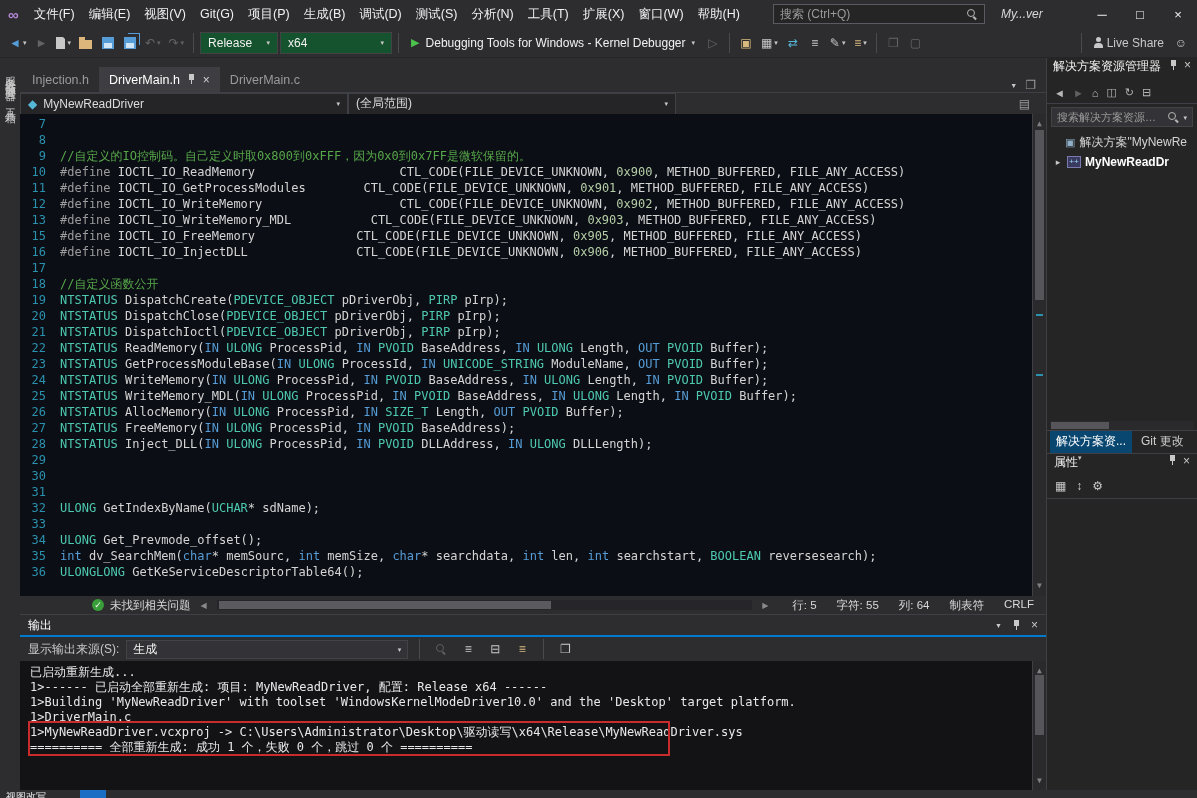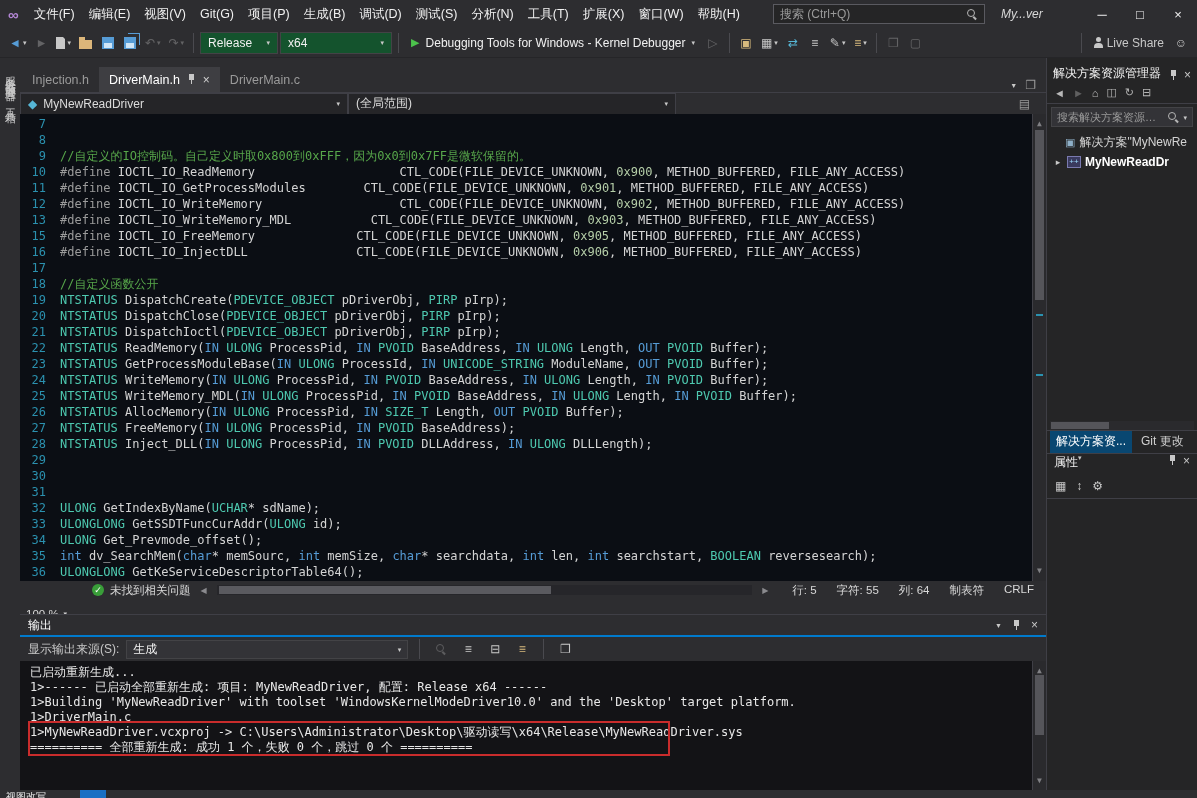--- a/index.html
+++ b/index.html
@@ -85,35 +85,35 @@
 
   .editor-status{height:18px;display:flex;align-items:center;gap:10px;padding:0 6px;background:#2d2d30;font-size:11.5px;color:#d8d8d8;}
   .zoom{display:flex;align-items:center;gap:5px;width:56px;flex:none;margin-top:47px;}
   .issues{display:flex;align-items:center;gap:6px;flex:none;white-space:nowrap;}
   .hs-arrow{color:#8a8a8e;font-size:8px;flex:none;}
   .hscroll-track{flex:1;height:10px;background:#26262a;position:relative;}
   .hscroll-thumb{position:absolute;left:2px;top:1px;height:8px;width:62%;background:#5a5a5f;}
   .line-info{display:flex;gap:20px;margin-left:14px;margin-right:6px;white-space:nowrap;flex:none;}
 
   
-  .output-panel{height:176px;display:flex;flex-direction:column;background:#252526;border-top:1px solid #3f3f46;margin-top:15px;}
+  .output-panel{height:176px;display:flex;flex-direction:column;background:#252526;border-top:1px solid #3f3f46;}
   .output-header{height:22px;display:flex;align-items:center;gap:8px;padding:0 8px;background:#2d2d30;border-bottom:2px solid #007acc;color:#ffffff;}
   .oh-right{margin-left:auto;display:flex;align-items:center;gap:10px;color:#c8c8c8;}
   .output-toolbar{height:24px;display:flex;align-items:center;gap:7px;padding:0 8px;background:#2d2d30;color:#c8c8c8;font-size:12px;}
   .out-combo{width:282px;height:19px;background:#333337;border:1px solid #434346;display:flex;align-items:center;justify-content:space-between;padding:0 6px;color:#f1f1f1;}
   .output-content{flex:1;position:relative;background:#131316;overflow:hidden;color:#e8e8e8;
                   font-family:"DejaVu Sans Mono","Liberation Mono",monospace;font-size:12px;line-height:15px;padding:4px 0 0 10px;}
   .out-line{height:15px;white-space:pre;}
   .red-annotation{position:absolute;left:8px;top:60px;width:642px;height:35px;border:2px solid #c92c2c;pointer-events:none;}
   .oscroll{position:absolute;right:0;top:0;bottom:0;width:14px;background:#2a2a2d;border-left:1px solid #3f3f46;}
   .othumb{position:absolute;left:2px;right:2px;top:14px;height:60px;background:#55555a;}
 
   
   .right-panel{position:absolute;left:1046px;top:58px;right:0;bottom:0;background:#252526;border-left:1px solid #3f3f46;display:flex;flex-direction:column;font-size:12px;}
-  .rp-header{height:24px;display:flex;align-items:flex-end;gap:6px;padding:0 6px;color:#f1f1f1;white-space:nowrap;overflow:hidden;}
+  .rp-header{height:24px;display:flex;align-items:flex-start;gap:6px;padding:0 6px;color:#f1f1f1;white-space:nowrap;overflow:hidden;}
   .rp-hicons{margin-left:auto;display:flex;gap:6px;color:#c8c8c8;align-items:center;}
   .rp-toolbar{height:22px;display:flex;align-items:center;gap:8px;padding:0 7px;color:#b8b8b8;border-bottom:1px solid #3f3f46;font-size:11px;}
   .rp-search{height:20px;margin:3px 4px;background:#333337;border:1px solid #434346;display:flex;align-items:center;gap:4px;padding:0 5px;color:#9a9a9a;font-size:11px;white-space:nowrap;overflow:hidden;}
   .rp-search .txt{flex:1;overflow:hidden;text-overflow:ellipsis;}
   .rp-tree{padding-top:3px;color:#d4d4d4;}
   .tree-row{height:19px;display:flex;align-items:center;gap:4px;white-space:nowrap;overflow:hidden;}
   .tree-row.bold .tree-label{font-weight:bold;color:#ffffff;}
   .expander{width:10px;flex:none;color:#c8c8c8;font-size:9px;text-align:center;}
   .sol-icon{color:#8fb0c8;font-size:11px;flex:none;}
   .rp-spacer{flex:1;}
@@ -312,21 +312,21 @@
           <div class="code-line"><span class="ln">23</span><span class="ct"><span class="c-t">NTSTATUS</span><span class="c-p"> GetProcessModuleBase(</span><span class="c-k">IN</span><span class="c-p"> </span><span class="c-t">ULONG</span><span class="c-p"> ProcessId, </span><span class="c-k">IN</span><span class="c-p"> </span><span class="c-t">UNICODE_STRING</span><span class="c-p"> ModuleName, </span><span class="c-k">OUT</span><span class="c-p"> </span><span class="c-t">PVOID</span><span class="c-p"> Buffer);</span></span></div>
           <div class="code-line"><span class="ln">24</span><span class="ct"><span class="c-t">NTSTATUS</span><span class="c-p"> WriteMemory(</span><span class="c-k">IN</span><span class="c-p"> </span><span class="c-t">ULONG</span><span class="c-p"> ProcessPid, </span><span class="c-k">IN</span><span class="c-p"> </span><span class="c-t">PVOID</span><span class="c-p"> BaseAddress, </span><span class="c-k">IN</span><span class="c-p"> </span><span class="c-t">ULONG</span><span class="c-p"> Length, </span><span class="c-k">IN</span><span class="c-p"> </span><span class="c-t">PVOID</span><span class="c-p"> Buffer);</span></span></div>
           <div class="code-line"><span class="ln">25</span><span class="ct"><span class="c-t">NTSTATUS</span><span class="c-p"> WriteMemory_MDL(</span><span class="c-k">IN</span><span class="c-p"> </span><span class="c-t">ULONG</span><span class="c-p"> ProcessPid, </span><span class="c-k">IN</span><span class="c-p"> </span><span class="c-t">PVOID</span><span class="c-p"> BaseAddress, </span><span class="c-k">IN</span><span class="c-p"> </span><span class="c-t">ULONG</span><span class="c-p"> Length, </span><span class="c-k">IN</span><span class="c-p"> </span><span class="c-t">PVOID</span><span class="c-p"> Buffer);</span></span></div>
           <div class="code-line"><span class="ln">26</span><span class="ct"><span class="c-t">NTSTATUS</span><span class="c-p"> AllocMemory(</span><span class="c-k">IN</span><span class="c-p"> </span><span class="c-t">ULONG</span><span class="c-p"> ProcessPid, </span><span class="c-k">IN</span><span class="c-p"> </span><span class="c-t">SIZE_T</span><span class="c-p"> Length, </span><span class="c-k">OUT</span><span class="c-p"> </span><span class="c-t">PVOID</span><span class="c-p"> Buffer);</span></span></div>
           <div class="code-line"><span class="ln">27</span><span class="ct"><span class="c-t">NTSTATUS</span><span class="c-p"> FreeMemory(</span><span class="c-k">IN</span><span class="c-p"> </span><span class="c-t">ULONG</span><span class="c-p"> ProcessPid, </span><span class="c-k">IN</span><span class="c-p"> </span><span class="c-t">PVOID</span><span class="c-p"> BaseAddress);</span></span></div>
           <div class="code-line"><span class="ln">28</span><span class="ct"><span class="c-t">NTSTATUS</span><span class="c-p"> Inject_DLL(</span><span class="c-k">IN</span><span class="c-p"> </span><span class="c-t">ULONG</span><span class="c-p"> ProcessPid, </span><span class="c-k">IN</span><span class="c-p"> </span><span class="c-t">PVOID</span><span class="c-p"> DLLAddress, </span><span class="c-k">IN</span><span class="c-p"> </span><span class="c-t">ULONG</span><span class="c-p"> DLLLength);</span></span></div>
           <div class="code-line"><span class="ln">29</span><span class="ct"></span></div>
           <div class="code-line"><span class="ln">30</span><span class="ct"></span></div>
           <div class="code-line"><span class="ln">31</span><span class="ct"></span></div>
           <div class="code-line"><span class="ln">32</span><span class="ct"><span class="c-t">ULONG</span><span class="c-p"> GetIndexByName(</span><span class="c-t">UCHAR</span><span class="c-p">* sdName);</span></span></div>
-          <div class="code-line"><span class="ln">33</span><span class="ct"><span class="c-t">ULONGLONG</span><span class="c-p"> GetSSDTFuncCurAddr(</span><span class="c-t">ULONG</span><span class="c-p"> id);</span></span></div>
+          <div class="code-line"><span class="ln">33</span></div>
           <div class="code-line"><span class="ln">34</span><span class="ct"><span class="c-t">ULONG</span><span class="c-p"> Get_Prevmode_offset();</span></span></div>
           <div class="code-line"><span class="ln">35</span><span class="ct"><span class="c-k">int</span><span class="c-p"> dv_SearchMem(</span><span class="c-k">char</span><span class="c-p">* memSourc, </span><span class="c-k">int</span><span class="c-p"> memSize, </span><span class="c-k">char</span><span class="c-p">* searchdata, </span><span class="c-k">int</span><span class="c-p"> len, </span><span class="c-k">int</span><span class="c-p"> searchstart, </span><span class="c-t">BOOLEAN</span><span class="c-p"> reversesearch);</span></span></div>
           <div class="code-line"><span class="ln">36</span><span class="ct"><span class="c-t">ULONGLONG</span><span class="c-p"> GetKeServiceDescriptorTable64();</span></span></div>
         </div>
       <div class="vscroll">
         <span class="arr top">▲</span>
         <div class="vthumb"></div>
         <div class="vmark" style="top:200px"></div>
         <div class="vmark" style="top:260px"></div>
         <span class="arr bot">▼</span>

